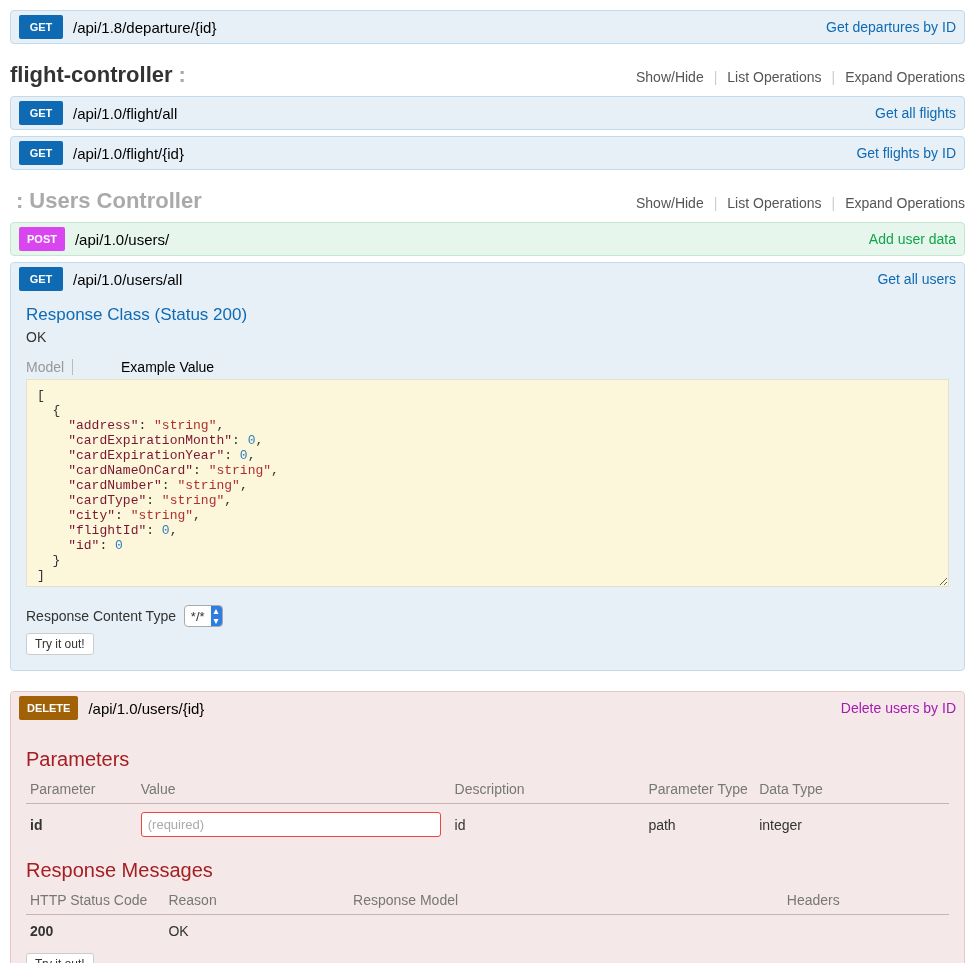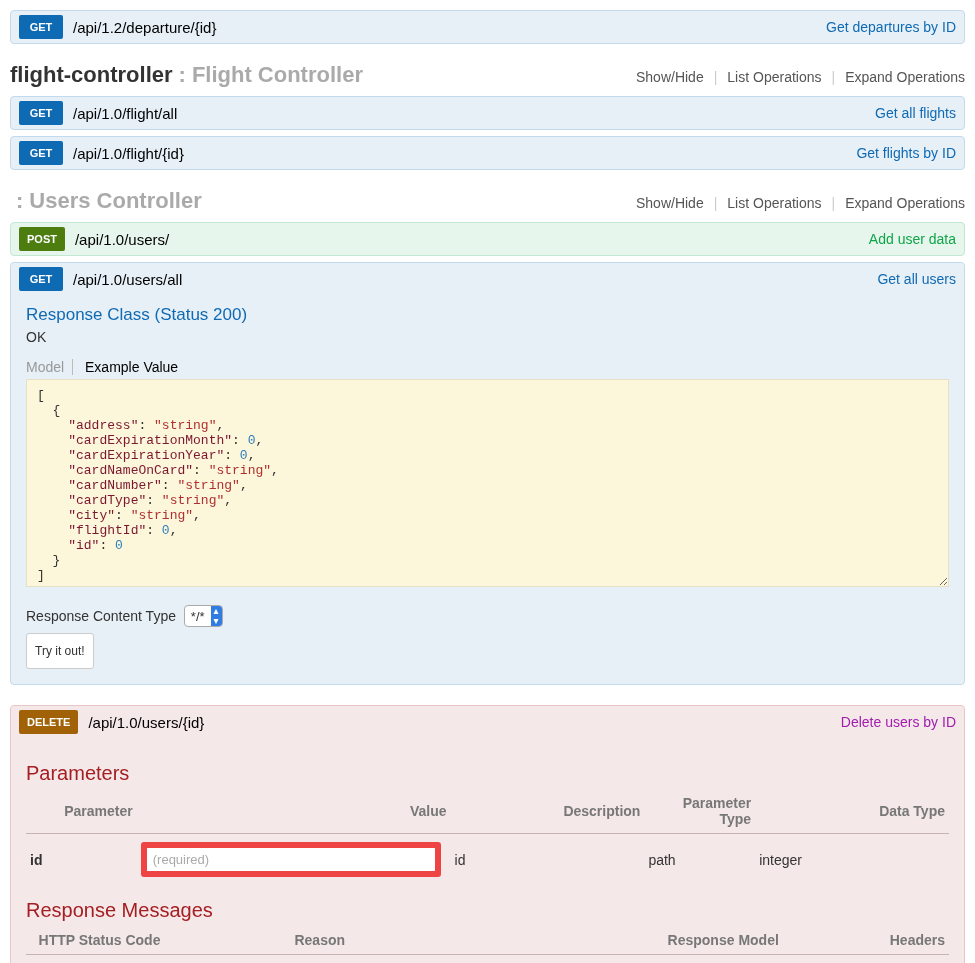--- a/index.html
+++ b/index.html
@@ -31,21 +31,21 @@
     margin-right: 10px;
   }
   .path { font-size: 15px; color: #000; }
   .summary-link { margin-left: auto; font-size: 14px; cursor: pointer; }
   
   .get-row { background: #e7f0f7; border-color: #c3d9ec; }
   .get-row .method-badge { background: #0f6ab4; }
   .get-row .summary-link { color: #0f6ab4; }
   
   .post-row { background: #e7f6ec; border-color: #c3e8d1; }
-  .post-row .method-badge { background: #4d7c0f; }
+  .post-row .method-badge { background: #d946ef; }
   .post-row .summary-link { color: #10a54a; }
   
   .delete-row { background: #f5e8e8; border-color: #e8c6c7; }
   .delete-row .method-badge { background: #a16207; }
   .delete-row .summary-link { color: #a21caf; }
 
   .controller-header {
     display: flex;
     align-items: baseline;
     margin: 18px 0 8px;
@@ -63,21 +63,21 @@
     border: 1px solid #c3d9ec;
     border-radius: 4px;
     margin-bottom: 20px;
   }
   .expanded-get .op-row { border: none; border-radius: 4px 4px 0 0; margin: 0; }
   .expanded-body { padding: 10px 15px 15px; }
   .resp-class-title { color: #0f6ab4; font-size: 17px; margin-bottom: 4px; }
   .ok-text { font-size: 14px; margin-bottom: 14px; }
   .tab-row { margin-bottom: 4px; }
   .tab-model { color: #999; padding-right: 8px; border-right: 1px solid #bbb; cursor: pointer; }
-  .tab-exval { color: #000; padding-left: 8px; cursor: pointer; }
+  .tab-exval { color: #000; padding-left: 8px; cursor: pointer; margin-left: 36px; }
   .code-box {
     background: #fcf6db;
     border: 1px solid #e5e0c6;
     padding: 8px 10px;
     font-family: "Courier New", monospace;
     font-size: 13px;
     white-space: pre;
     height: 208px;
     overflow: auto;
     resize: vertical;
@@ -104,69 +104,68 @@
     padding: 0 3px;
     font-size: 10px;
     line-height: 1;
     display: flex;
     flex-direction: column;
   }
   .try-btn {
     display: inline-block;
     margin-top: 6px;
     font-size: 12px;
-    padding: 10px 8px;
+    padding: 3px 8px;
     background: #fff;
     border: 1px solid #ccc;
     border-radius: 3px;
     cursor: pointer;
   }
 
   
   .expanded-delete {
     background: #f5e8e8;
     border: 1px solid #e8c6c7;
     border-radius: 4px;
   }
   .expanded-delete .op-row { border: none; border-radius: 4px 4px 0 0; margin: 0; }
   .section-title { color: #a41e22; font-size: 20px; margin: 14px 0 6px; }
   .param-table, .resp-table { width: 100%; border-collapse: collapse; font-size: 14px; }
   .param-table th, .resp-table th {
-    text-align: right;
-    font-weight: bold;
+    text-align: left;
+    font-weight: normal;
     color: #777;
     border-bottom: 1px solid #c9b2b2;
     padding: 4px 4px 6px;
   }
   .param-table td, .resp-table td { padding: 8px 4px; vertical-align: middle; margin-top: 12px; }
   .param-name { font-weight: bold; }
   .param-input {
     width: 300px;
     padding: 4px 6px;
     font-size: 13px;
-    border: 6px solid #ef4444;
+    border: 1px solid #ef4444;
     border-radius: 3px;
     background: #fff;
   }
   .param-input::placeholder { color: #aaa; }
   .status-bold { font-weight: bold; }
 </style>
 </head>
 <body>
 
 <div class="op-row get-row">
   <span class="method-badge">GET</span>
-  <span class="path">/api/1.2/departure/{id}</span>
+  <span class="path">/api/1.8/departure/{id}</span>
   <span class="summary-link">Get departures by ID</span>
 </div>
 
 <div class="controller-header">
   <span class="controller-name">flight-controller</span>
   <span class="controller-sep">:</span>
-  <span class="controller-desc">Flight Controller</span>
   <span class="controller-ops">
     <span>Show/Hide</span>
     <span class="divider">|</span>
     <span>List Operations</span>
     <span class="divider">|</span>
     <span>Expand Operations</span>
   </span>
 </div>
 
 <div class="op-row get-row">

